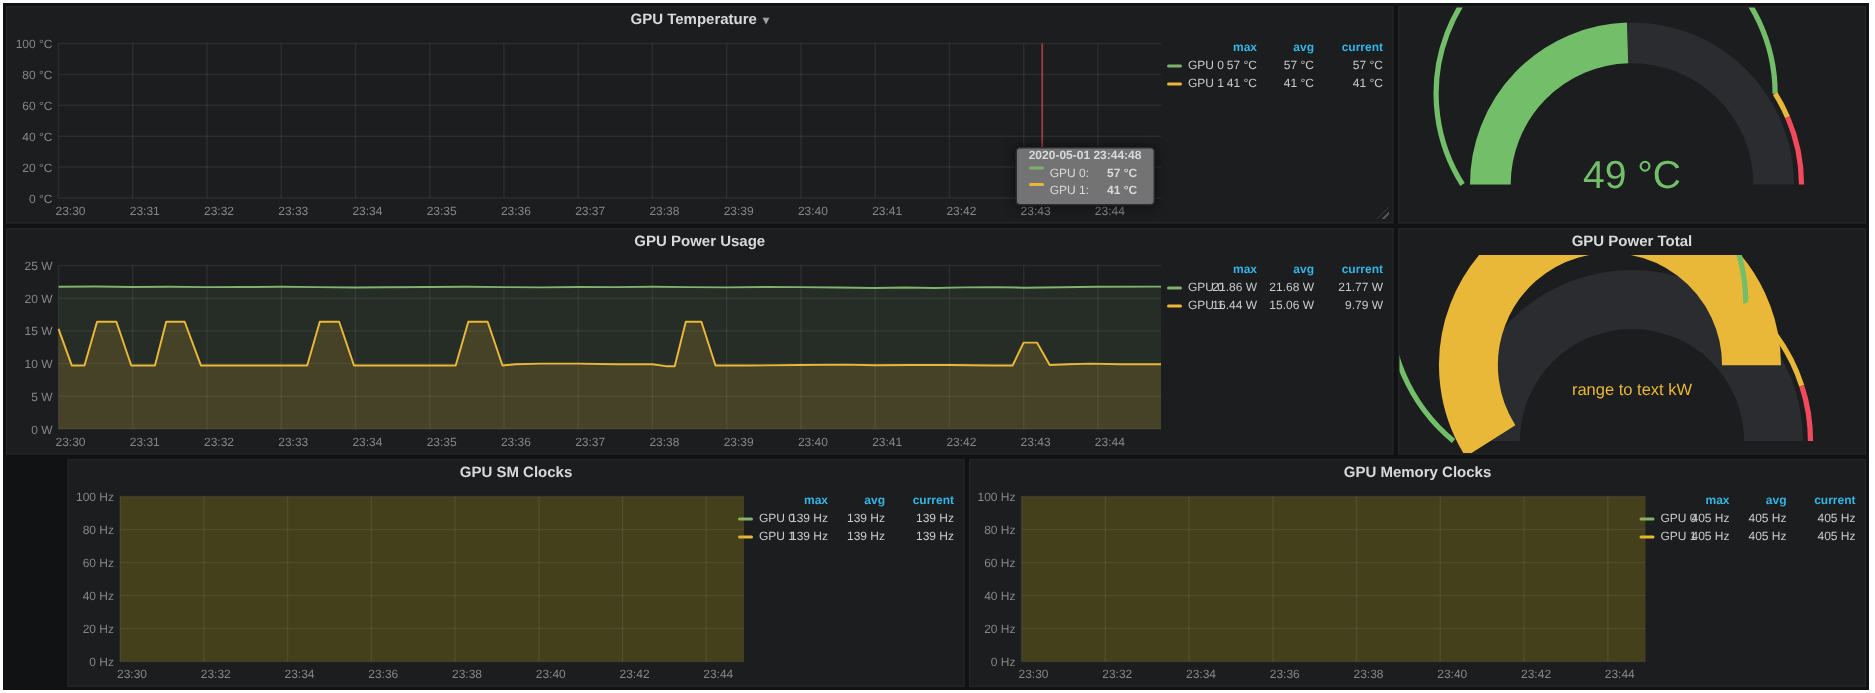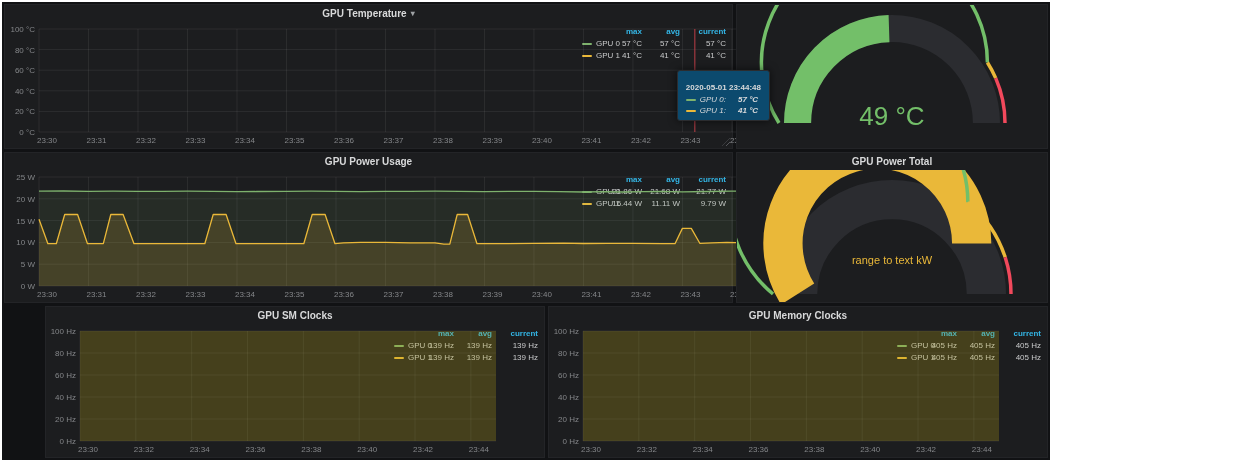--- a/index.html
+++ b/index.html
@@ -1,18 +1,18 @@
 <!DOCTYPE html>
 <html><head>
 <meta charset="utf-8">
 <style>
   * { box-sizing: border-box; margin: 0; padding: 0; }
   html,body { width:1250px; height:462px; background:#ffffff; font-family:"Liberation Sans", sans-serif; overflow:hidden; }
   .dashboard {
-    position:absolute; left:2px; top:2px; width:1048px; height:458px;
+    position:absolute; left:2px; top:2px; width:1244px; height:458px;
     background:#111214; padding:2px; display:flex; flex-direction:column; gap:3px;
   }
   .row { display:flex; gap:3px; }
   .row1 { height:145px; }
   .row2 { height:151px; }
   .row3 { flex:1;padding-left:41px; }
   .panel {
     background:#1c1d1f; border:1px solid #232427; position:relative;
     display:flex; flex-direction:column; min-width:0;
   }
@@ -27,25 +27,25 @@
   .panel-body { flex:1; display:flex; padding:0 4px 1px 2px; min-height:0; position:relative; }
   .plot { flex:1; position:relative; min-width:0; }
   .plot svg { display:block; }
   .legend { width:146px; flex:0 0 146px; padding:5px 2px 0 0; font-size:8px; color:#c9cacb; }
   .lg-grid { display:grid; grid-template-columns: minmax(0,1fr) 42px 38px 46px; row-gap:3px; align-items:center; }
   .lg-head { color:#33b5e5; font-weight:bold; text-align:right; }
   .lg-name { display:flex; align-items:center; gap:4px; cursor:pointer; white-space:nowrap; }
   .dash { display:inline-block; width:10px; height:2px; border-radius:1px; flex:0 0 10px; }
   .lg-val { text-align:right; white-space:nowrap; }
   .tooltip {
-    position:absolute; z-index:5; background:#0c4a6e; border:1px solid #2b2c2f; border-radius:3px;
-    padding:12px 8px 5px 8px; font-size:8px; color:#d8d9da; box-shadow:0 0 8px rgba(0,0,0,.6); white-space:nowrap;
+    position:absolute; z-index:5; background:#737373; border:1px solid #2b2c2f; border-radius:3px;
+    padding:0 8px 5px 8px; font-size:8px; color:#d8d9da; box-shadow:0 0 8px rgba(0,0,0,.6); white-space:nowrap;margin-top:28px;
   }
   .tt-title { font-weight:bold; margin-bottom:3px; }
-  .tt-row { display:flex; align-items:center; gap:4px; margin-top:2px;font-style:italic; }
+  .tt-row { display:flex; align-items:flex-start; gap:4px; margin-top:2px; }
   .tt-val { font-weight:bold; margin-left:8px; }
   .gauge-body { position:relative; flex:1; }
   .gauge-body svg { position:absolute; inset:0; }
   .gauge-value {
     position:absolute; left:0; right:0; text-align:center; font-weight:normal; pointer-events:none;
   }
   .gv-big   { bottom:16px; font-size:26px; }
   .gv-small { bottom:36px; font-size:11px;margin-top:36px; }
   .resize-handle {
     position:absolute; right:2px; bottom:2px; width:8px; height:8px; cursor:nwse-resize;
@@ -243,21 +243,21 @@
                 <span>GPU 0</span>
               </span>
               <span class="lg-val">21.86 W</span>
               <span class="lg-val">21.68 W</span>
               <span class="lg-val">21.77 W</span>
               <span class="lg-name">
                 <span class="dash" style="background: rgb(234, 184, 57);"></span>
                 <span>GPU 1</span>
               </span>
               <span class="lg-val">16.44 W</span>
-              <span class="lg-val">11.11 W</span>
+              <span class="lg-val">15.06 W</span>
               <span class="lg-val">9.79 W</span>
             </div>
           </div>
       </div>
     </div>
 
     <div class="panel panel-gauge" id="panel-gpu_power_total">
       <div class="panel-title">
         <span>GPU Power Total</span>
       </div>

